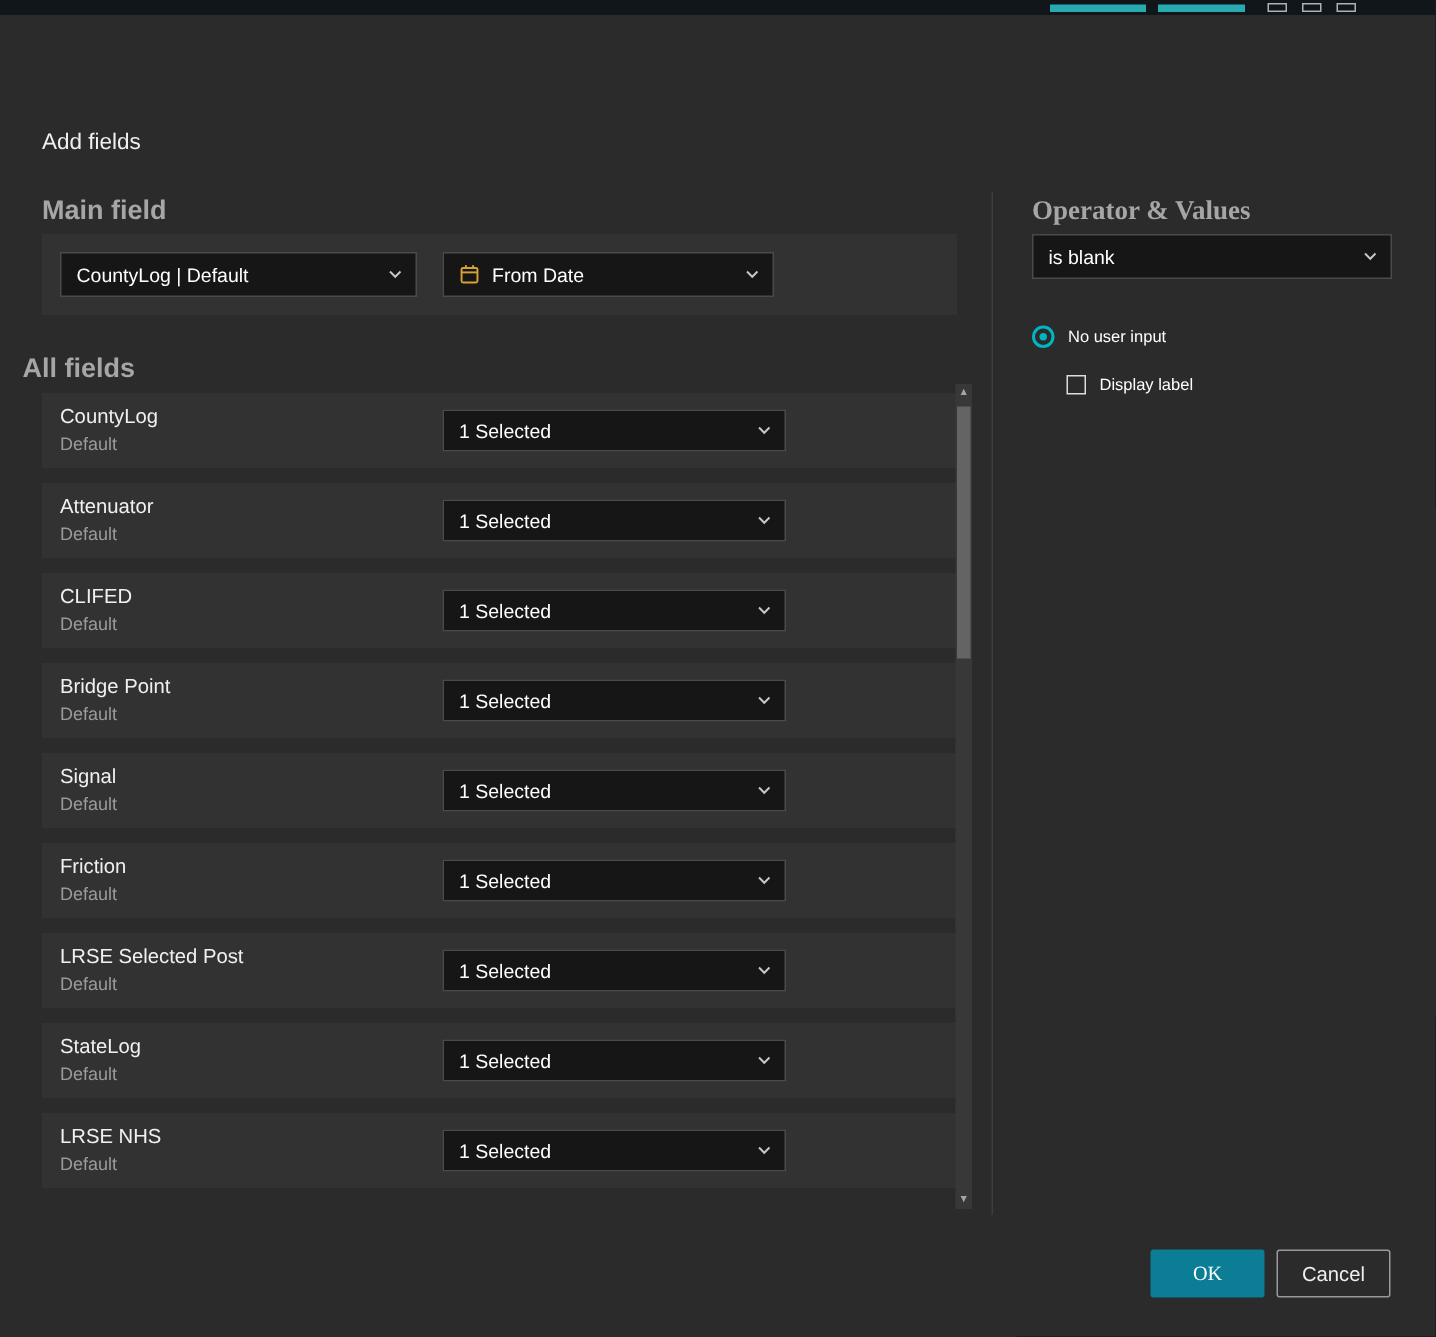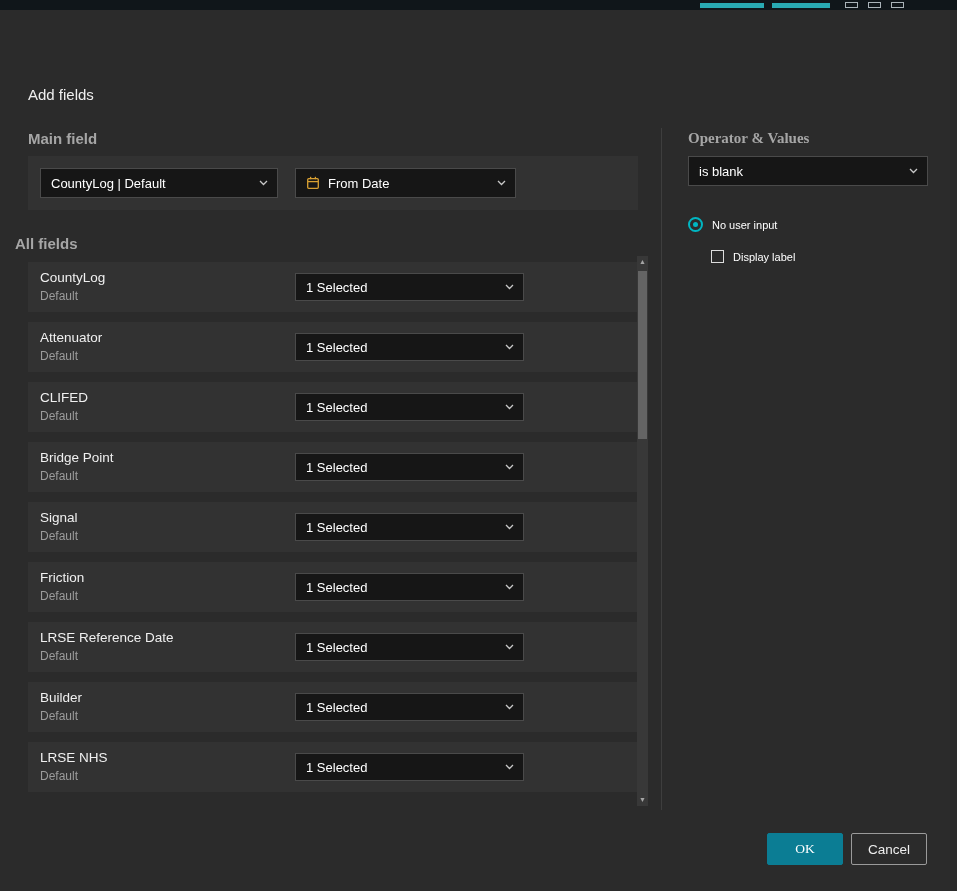--- a/index.html
+++ b/index.html
@@ -24,21 +24,21 @@
   .bg-icon{position:absolute;top:2px;width:13px;height:6px;border:1px solid #aab3b8;background:transparent;}
   .bg-icon.i1{left:845px;} .bg-icon.i2{left:868px;} .bg-icon.i3{left:891px;}
 
   
   .dialog{position:absolute;left:0;top:10px;width:957px;height:881px;background:#2b2b2b;}
   .dialog-header{position:absolute;left:0;top:0;width:100%;height:46px;background:#242424;border-bottom:1px solid #1b1b1b;}
   .dialog-title{position:absolute;left:14px;top:13px;font-size:16px;font-weight:700;color:#f3f3f3;letter-spacing:.2px;}
   .close-btn{position:absolute;right:15px;top:15px;width:16px;height:16px;cursor:pointer;display:flex;align-items:center;justify-content:center;}
 
   .add-fields-heading{position:absolute;left:28px;top:76px;font-size:15px;font-weight:400;color:#efefef;}
-  .section-label{position:absolute;font-size:15px;font-weight:700;color:#a6a6a6;}
+  .section-label{position:absolute;font-size:18px;font-weight:700;color:#a6a6a6;}
   .lbl-main-field{left:28px;top:120px;}
   .lbl-all-fields{left:15px;top:225px;}
   .lbl-operator{left:688px;top:120px;font-family:Liberation Serif, serif;}
 
   
   .dd{
     position:absolute;height:30px;background:#161616;border:1px solid #4a4a4a;
     color:#fff;font-size:13px;display:flex;align-items:center;justify-content:space-between;
     padding:0 9px 0 10px;cursor:pointer;
   }
@@ -203,34 +203,34 @@
       <span>1 Selected</span>
       <span class="chev">
         <svg width="9" height="6" viewBox="0 0 9 6">
               <path d="M1 1l3.5 3.5L8 1" stroke="#c8c8c8" stroke-width="1.3" fill="none"></path>
             </svg>
       </span>
     </div>
   </div>
 
   <div class="field-row">
-    <div class="field-name">LRSE Reference Date</div>
-    <div class="field-subtitle">Default</div>
-    <div class="dd row-dd">
-      <span>1 Selected</span>
-      <span class="chev">
-        <svg width="9" height="6" viewBox="0 0 9 6">
-              <path d="M1 1l3.5 3.5L8 1" stroke="#c8c8c8" stroke-width="1.3" fill="none"></path>
-            </svg>
-      </span>
-    </div>
-  </div>
-
-  <div class="field-row">
-    <div class="field-name">Builder</div>
+    <div class="field-name">LRSE Selected Post</div>
+    <div class="field-subtitle">Default</div>
+    <div class="dd row-dd">
+      <span>1 Selected</span>
+      <span class="chev">
+        <svg width="9" height="6" viewBox="0 0 9 6">
+              <path d="M1 1l3.5 3.5L8 1" stroke="#c8c8c8" stroke-width="1.3" fill="none"></path>
+            </svg>
+      </span>
+    </div>
+  </div>
+
+  <div class="field-row">
+    <div class="field-name">StateLog</div>
     <div class="field-subtitle">Default</div>
     <div class="dd row-dd">
       <span>1 Selected</span>
       <span class="chev">
         <svg width="9" height="6" viewBox="0 0 9 6">
               <path d="M1 1l3.5 3.5L8 1" stroke="#c8c8c8" stroke-width="1.3" fill="none"></path>
             </svg>
       </span>
     </div>
   </div>

